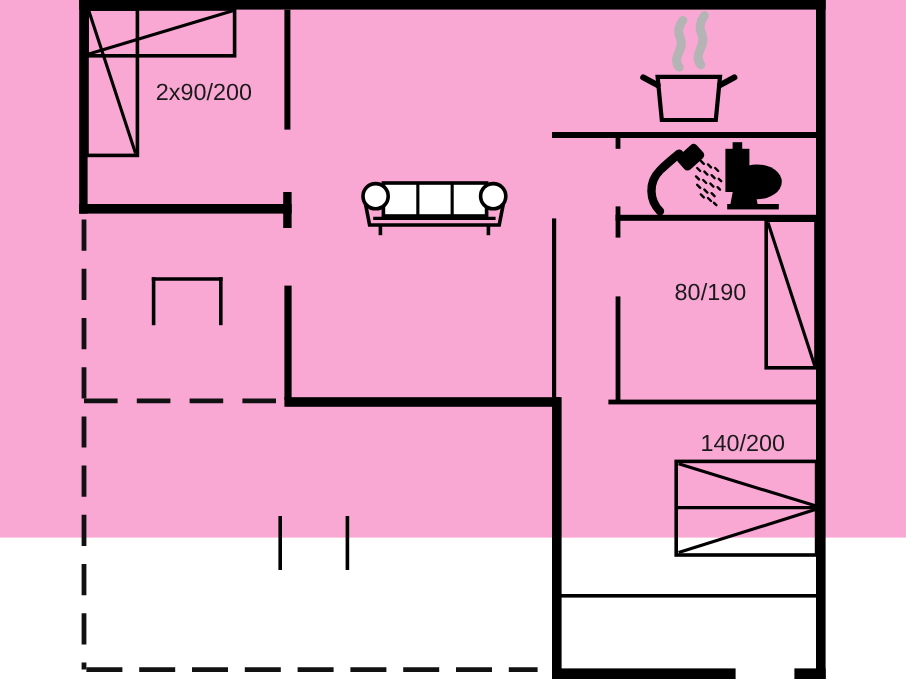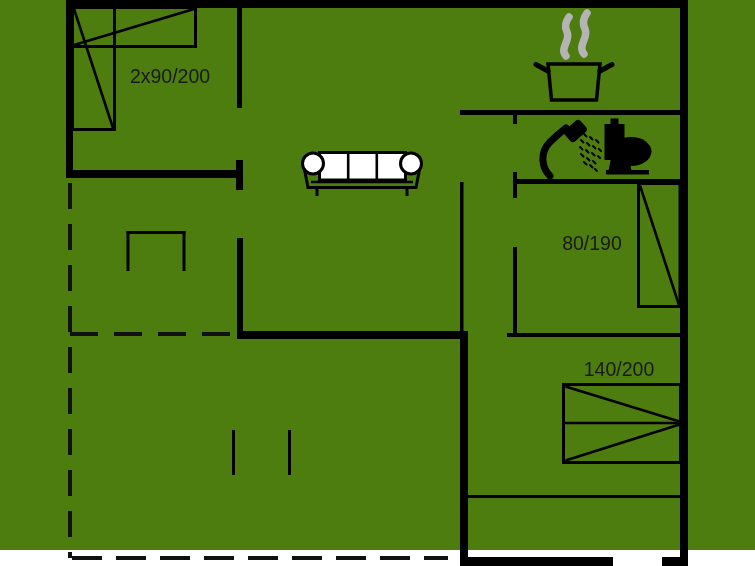--- a/index.html
+++ b/index.html
@@ -7,22 +7,22 @@
     padding: 0;
     width: 755px;
     height: 566px;
     background: #ffffff;
     overflow: hidden;
     font-family: "Liberation Sans", sans-serif;
   }
   .plan-wrap {
     position: relative;
     width: 755px;
-    height: 550px;
-    background: #4d7c0f;
+    height: 448px;
+    background: #f9a8d4;
   }
   svg { display: block; }
   .wall { fill: #000000; }
   .ln   { stroke: #000000; fill: none; }
   .dash { stroke: #111111; stroke-width: 4; fill: none; }
   .bed  { stroke: #000000; stroke-width: 3; fill: none; }
   .bed-diag { stroke: #000000; stroke-width: 2.6; fill: none; }
   .furn { stroke: #000000; stroke-width: 3; fill: #ffffff; }
   .furn-line { stroke: #000000; stroke-width: 2.6; fill: none; }
   .black-fill { fill: #000000; stroke: none; }

